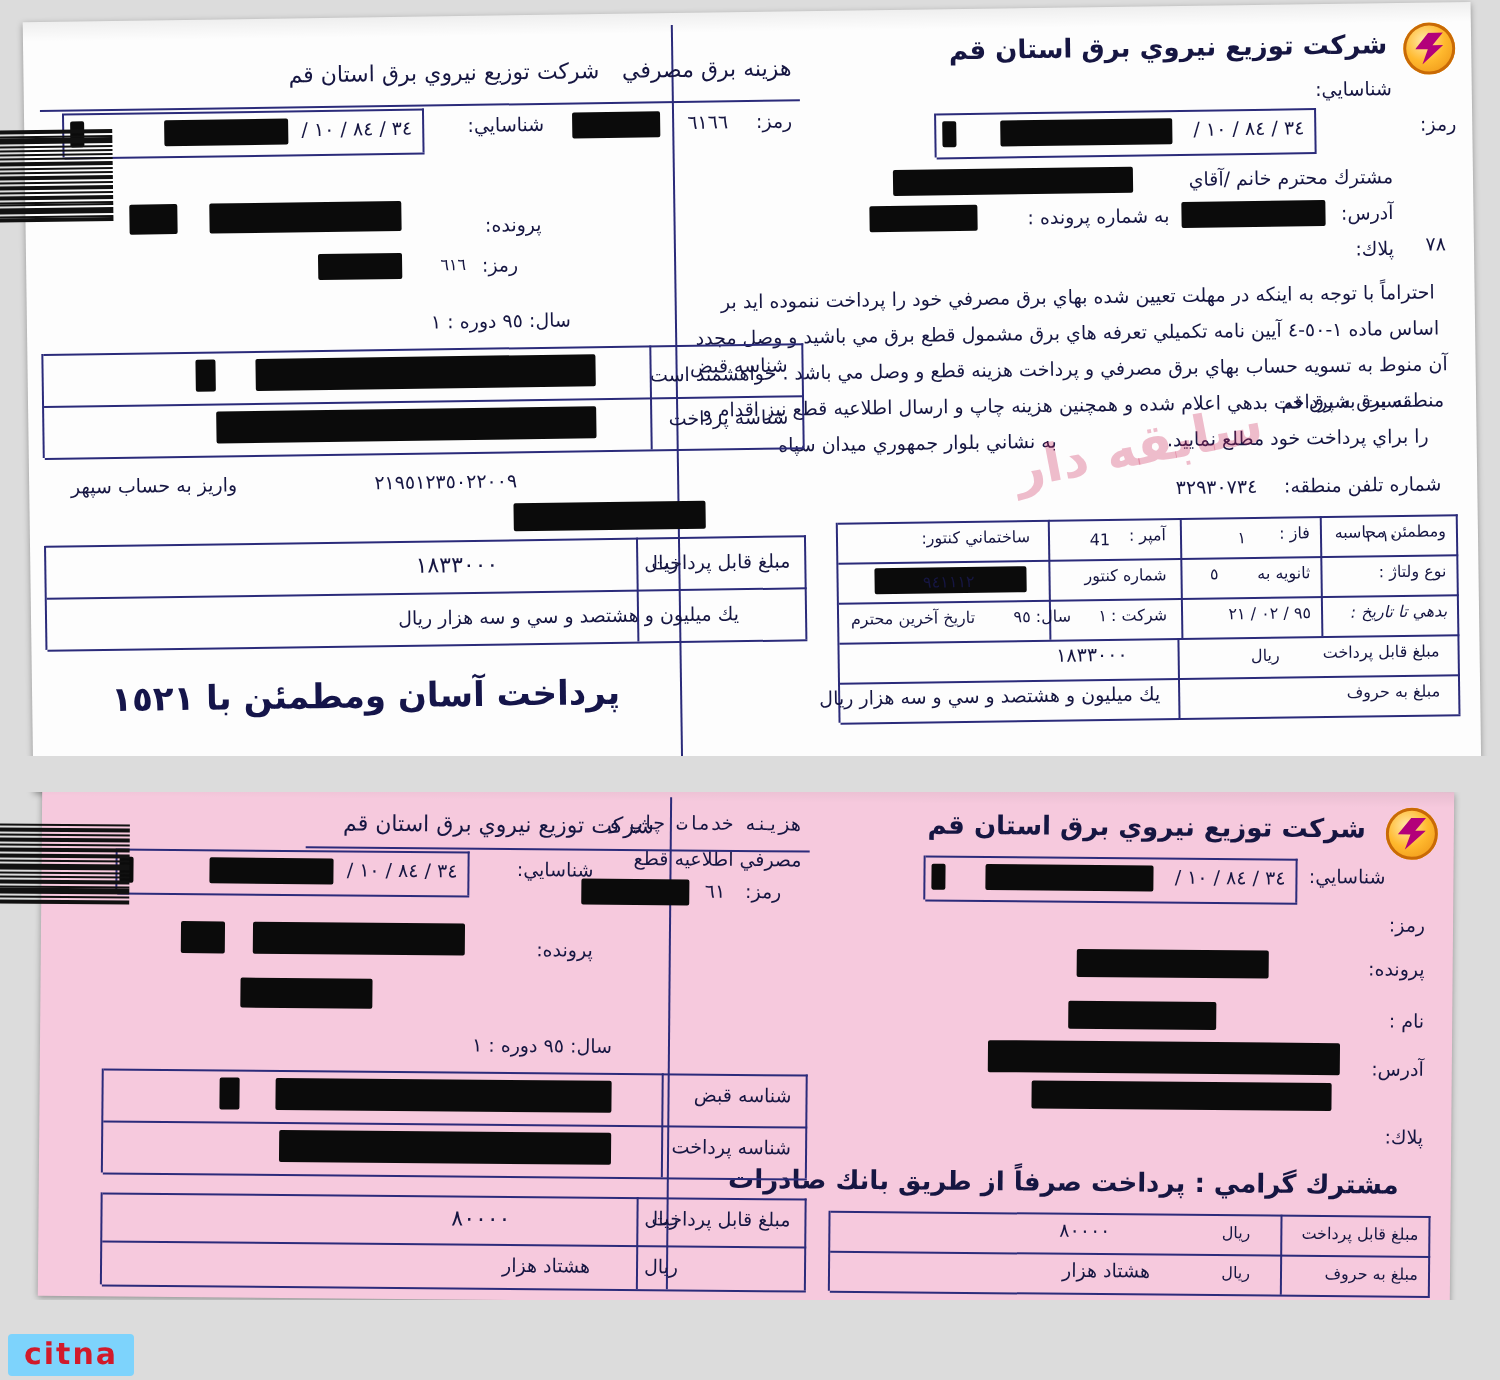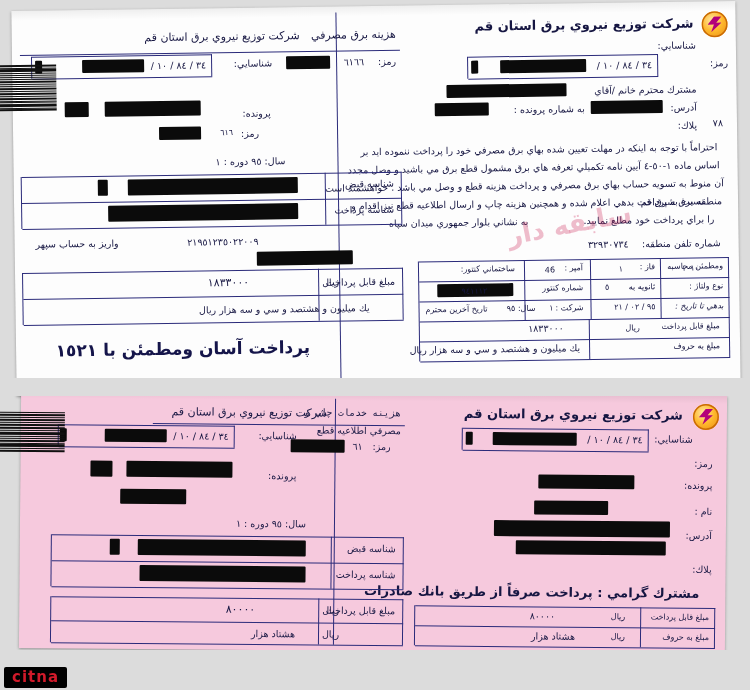--- a/index.html
+++ b/index.html
@@ -50,21 +50,21 @@
         clip-path:polygon(48% 0,100% 0,62% 40%,100% 40%,25% 100%,45% 52%,0 52%);}
 
   
   .wm{position:absolute;color:rgba(205,40,90,.30);font-size:26px;
       transform:rotate(-10deg);letter-spacing:2px;font-weight:bold;}
 
   
   .slogan{position:absolute;font-size:17px;font-weight:bold;color:#15154a;}
 
   
-  .badge{position:absolute;left:4px;bottom:2px;background:#000000;color:#1a1a1a;
+  .badge{position:absolute;left:4px;bottom:2px;background:#7dd3fc;color:#1a1a1a;
          font-size:15px;font-weight:bold;padding:1px 8px 2px;border-radius:2px;
          letter-spacing:1px;font-family:"DejaVu Sans",sans-serif;}
   .badge span{color:#d11a2a;}
 
   
   .shade{position:absolute;background:linear-gradient(180deg,rgba(0,0,0,.06),rgba(0,0,0,0));}
   .tear{position:absolute;background:#dcdcdc;}
 </style>
 </head>
 <body>
@@ -127,21 +127,21 @@
     <div class="ln v" style="right:150px;top:316px;height:40px;"></div>
 
     <div class="t sm" style="right:16px;top:260px;">ومطمئن محاسبه</div>
     <div class="t sm" style="right:22px;top:262px;"></div>
     <div class="t sm" style="right:84px;top:260px;">فاز :</div>
     <div class="t sm" style="right:156px;top:260px;">آمپر :</div>
     <div class="t sm" style="right:224px;top:260px;">ساختماني كنتور:</div>
 
     <div class="t sm" style="right:40px;top:262px;">١٠١٠</div>
     <div class="t sm" style="right:116px;top:262px;">١</div>
-    <div class="t sm" style="right:184px;top:262px;">46</div>
+    <div class="t sm" style="right:184px;top:262px;">41</div>
 
     <div class="t sm" style="right:16px;top:280px;">نوع ولتاژ :</div>
     <div class="t sm" style="right:84px;top:280px;">ثانويه به</div>
     <div class="t sm" style="right:130px;top:280px;">٥</div>
     <div class="t sm" style="right:156px;top:280px;">شماره  كنتور</div>
     <div class="redact" style="right:226px;top:279px;width:76px;height:13px;"></div>
 
     <div class="t sm" style="right:16px;top:300px;font-style:italic;">بدهي تا تاريخ :</div>
     <div class="t sm" style="right:84px;top:300px;">٩٥ / ٠٢ / ٢١</div>
     <div class="t sm" style="right:156px;top:300px;">شركت :</div>

